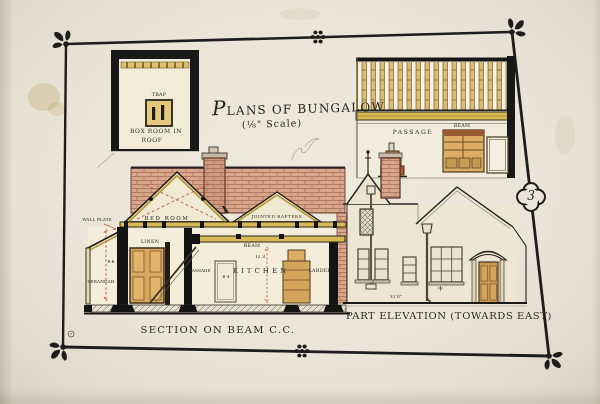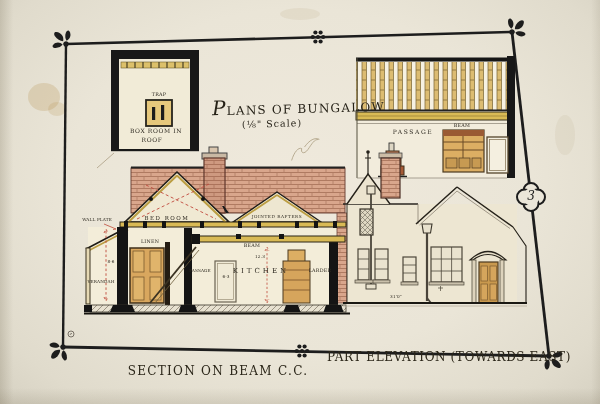--- a/index.html
+++ b/index.html
@@ -11,21 +11,21 @@
       linear-gradient(270deg,rgba(95,85,60,.10) 0,rgba(95,85,60,0) 1.5%),
       linear-gradient(0deg,rgba(95,85,60,.14) 0,rgba(95,85,60,0) 4%),
       radial-gradient(ellipse at 50% 45%, #efe9dc 0%, #eae5d7 55%, #e0dbcc 85%, #d6d1c2 100%);}
   svg{position:absolute;left:0;top:0;}
   .lbl{position:absolute;color:#2e2a21;white-space:nowrap;z-index:5;
        font-family:"DejaVu Serif",serif;line-height:1.05;}
   .c{transform:translateX(-50%);}
   .title-main{font-size:12px;letter-spacing:1.2px;color:#262218;transform:rotate(-1.5deg);}
   .title-main::first-letter{font-size:20px;font-style:italic;}
   .title-scale{font-size:9.5px;letter-spacing:1px;color:#2a261c;transform:translateX(-50%) rotate(-1.5deg);}
-  .cap{font-size:12px;letter-spacing:1.3px;color:#2b2619;margin-top:40px;}
+  .cap{font-size:10px;letter-spacing:1.3px;color:#2b2619;}
   .t6{font-size:6px;letter-spacing:.6px;}
   .t55{font-size:5.5px;letter-spacing:.4px;}
   .t5{font-size:6px;transform:translateX(-50%) scale(.8);transform-origin:center top;letter-spacing:.3px;}
   .t45{font-size:6px;transform:translateX(-50%) scale(.7);transform-origin:center top;letter-spacing:.2px;}
   .kitchen{font-size:7px;letter-spacing:3px;}
   .badge3{font-size:12px;font-style:italic;transform:translate(-50%,-55%);color:#1d1d1d;}
 </style>
 </head>
 <body>
 

